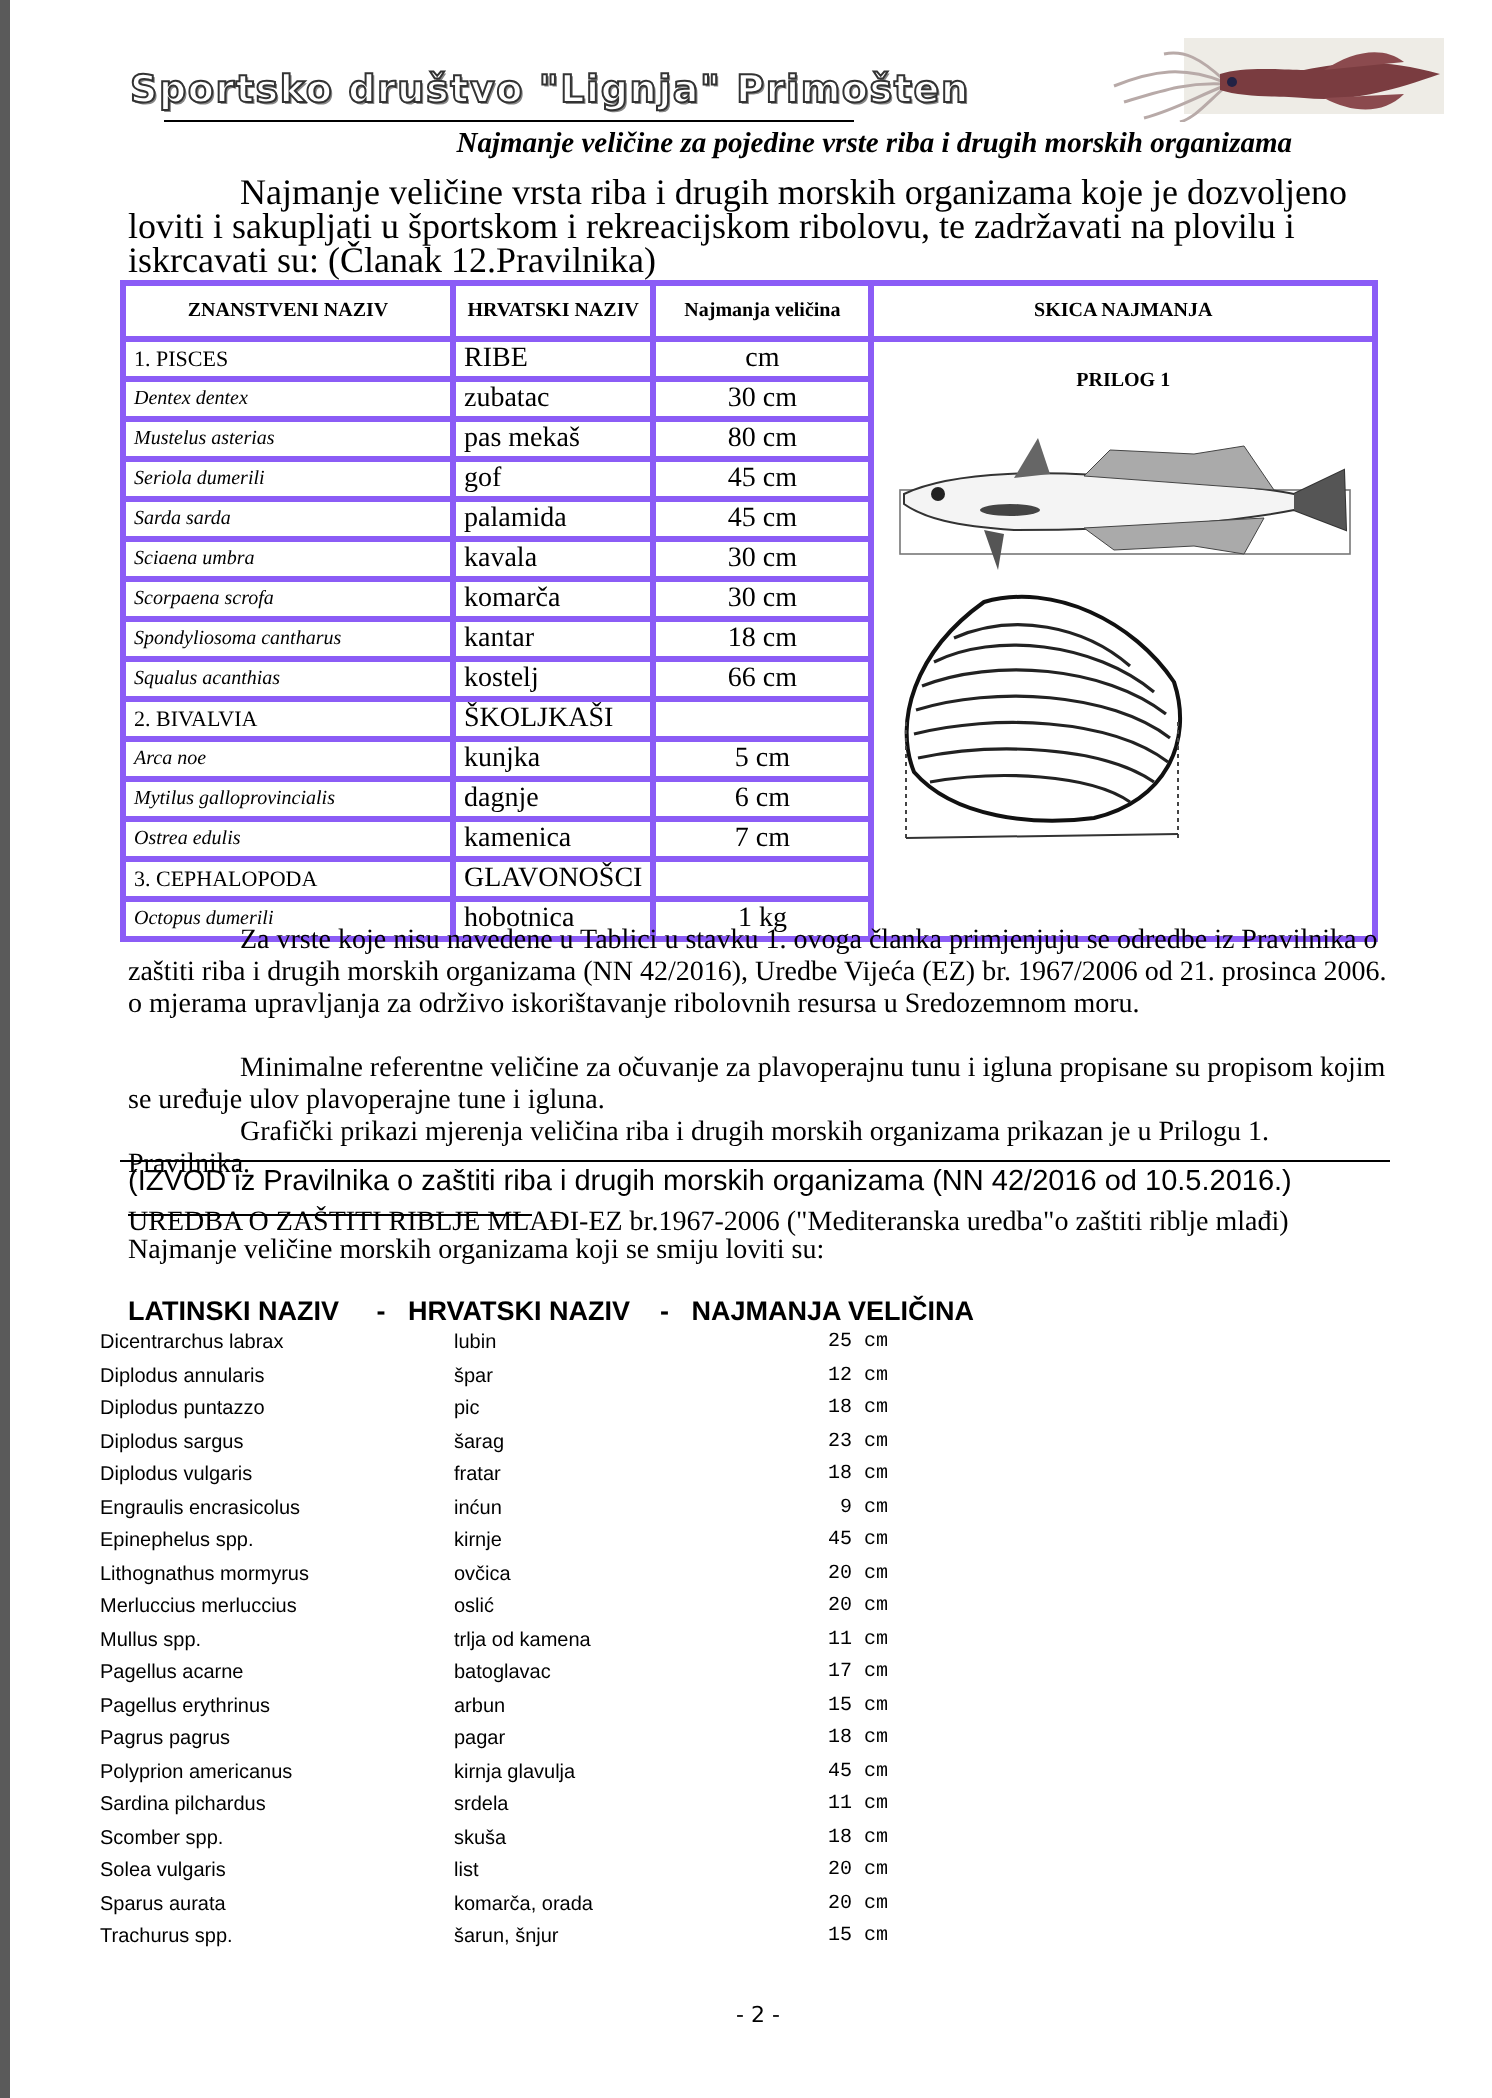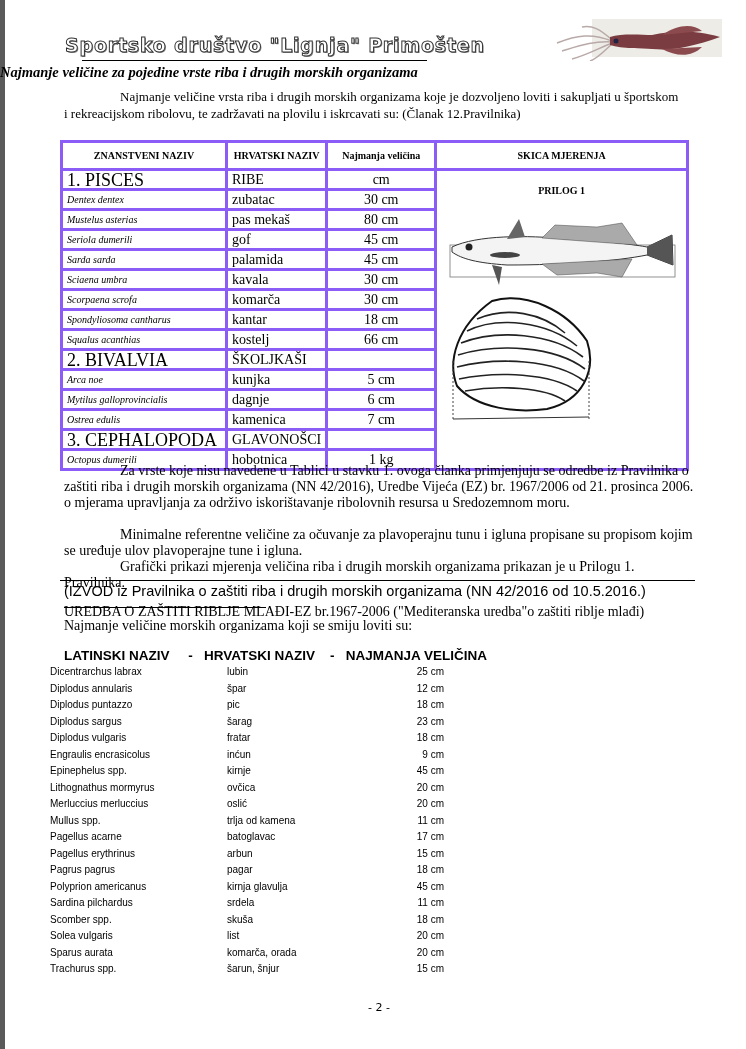--- a/index.html
+++ b/index.html
@@ -13,56 +13,56 @@
   .banner-title {
     position: absolute; left: 3px; top: 4px;
     font-family: "DejaVu Sans", sans-serif; font-weight: bold; font-size: 19px;
     letter-spacing: 0.8px; color: #fff;
     -webkit-text-stroke: 1px #333;
     text-shadow: 1px 1px 0 #888;
   }
   .banner-rule { position: absolute; left: 20px; top: 30px; width: 345px; height: 1px; background: #000; }
   .squid { position: absolute; left: 552px; top: 13px; width: 170px; height: 48px; }
   .doc-title {
-    position: absolute; left: 0; width: 646px; top: 64px; text-align: left;
+    position: absolute; left: 0; width: 646px; top: 64px; text-align: right;
     font-style: italic; font-weight: bold; font-size: 14.5px;
   }
-  .intro { position: absolute; left: 64px; top: 88px; width: 620px; font-size: 13px; line-height: 17px; }
+  .intro { position: absolute; left: 64px; top: 88px; width: 620px; font-size: 18px; line-height: 17px; }
   .indent { display: inline-block; width: 56px; }
 
   table.main {
     position: absolute; left: 60px; top: 140px; width: 629px;
     border-collapse: collapse; font-size: 14px;
   }
   table.main td, table.main th { border: 3px solid #8b5cf6; padding: 0 4px; height: 17px; line-height: 16px; }
   table.main th { font-size: 10px; font-weight: bold; height: 25px; line-height: 11px; text-align: center; }
   .col-lat { width: 154px; }
   .col-hr { width: 84px; }
   .col-min { width: 98px; }
   .sci { font-style: italic; font-size: 10px; }
-  .grp { font-size: 18px; }
+  .grp { font-size: 11px; }
   .c { text-align: center; }
   .sketch-cell { vertical-align: top; text-align: center; position: relative; }
   .prilog { font-weight: bold; font-size: 10px; margin-top: 12px; display: block; }
 
   .para { position: absolute; left: 64px; width: 630px; font-size: 14px; line-height: 16px; }
   .hr { position: absolute; left: 60px; width: 635px; height: 1px; background: #000; top: 580px; }
   .izvod { position: absolute; left: 64px; top: 583px; font-family: "Liberation Sans", sans-serif; font-size: 14.5px; }
   .uredba { position: absolute; left: 64px; top: 605px; font-size: 14px; line-height: 14px; }
   .overline { position: absolute; left: 64px; top: 607px; width: 202px; height: 1px; background: #000; }
 
   .list-head {
     position: absolute; left: 64px; top: 648px;
     font-family: "Liberation Sans", sans-serif; font-weight: bold; font-size: 13.5px; white-space: pre;
   }
   .sp-list { position: absolute; left: 50px; top: 664px; font-family: "Liberation Sans", sans-serif; font-size: 10px; }
   .sp-row { height: 16.5px; line-height: 16.5px; position: relative; width: 400px; }
   .sp-lat { position: absolute; left: 0; }
   .sp-hr { position: absolute; left: 177px; }
-  .sp-min { position: absolute; right: 6px; text-align: center; }
+  .sp-min { position: absolute; right: 6px; text-align: center; font-family: Liberation Mono, monospace; }
   .page-num { position: absolute; left: 368px; top: 1001px; font-family: "DejaVu Sans", sans-serif; font-size: 11px; }
 </style>
 </head>
 <body>
 
 <div class="left-edge"></div>
 
 <div class="banner">
   <div class="banner-title">Sportsko društvo "Lignja" Primošten</div>
   <div class="banner-rule"></div>
@@ -87,21 +87,21 @@
 <div class="doc-title">Najmanje veličine za pojedine vrste riba i drugih morskih organizama</div>
 
 <div class="intro"><span class="indent"></span><span>Najmanje veličine vrsta riba i drugih morskih organizama koje je dozvoljeno loviti i sakupljati u športskom i rekreacijskom ribolovu, te zadržavati na plovilu i iskrcavati su: (Članak 12.Pravilnika)</span></div>
 
 <table class="main">
   <thead>
     <tr>
       <th class="col-lat">ZNANSTVENI NAZIV</th>
       <th class="col-hr">HRVATSKI NAZIV</th>
       <th class="col-min">Najmanja veličina</th>
-      <th>SKICA MJERENJA</th>
+      <th>SKICA NAJMANJA</th>
     </tr>
   </thead>
   <tbody id="tbody">
       <tr>
         <td class="grp">1. PISCES</td>
         <td class="">RIBE</td>
         <td class="c">cm</td>
         <td class="sketch-cell" rowspan="15">
           <span class="prilog">PRILOG   1</span>
           <svg width="230" height="80" viewBox="0 0 230 80" style="display:block;margin:8px auto 0;">

